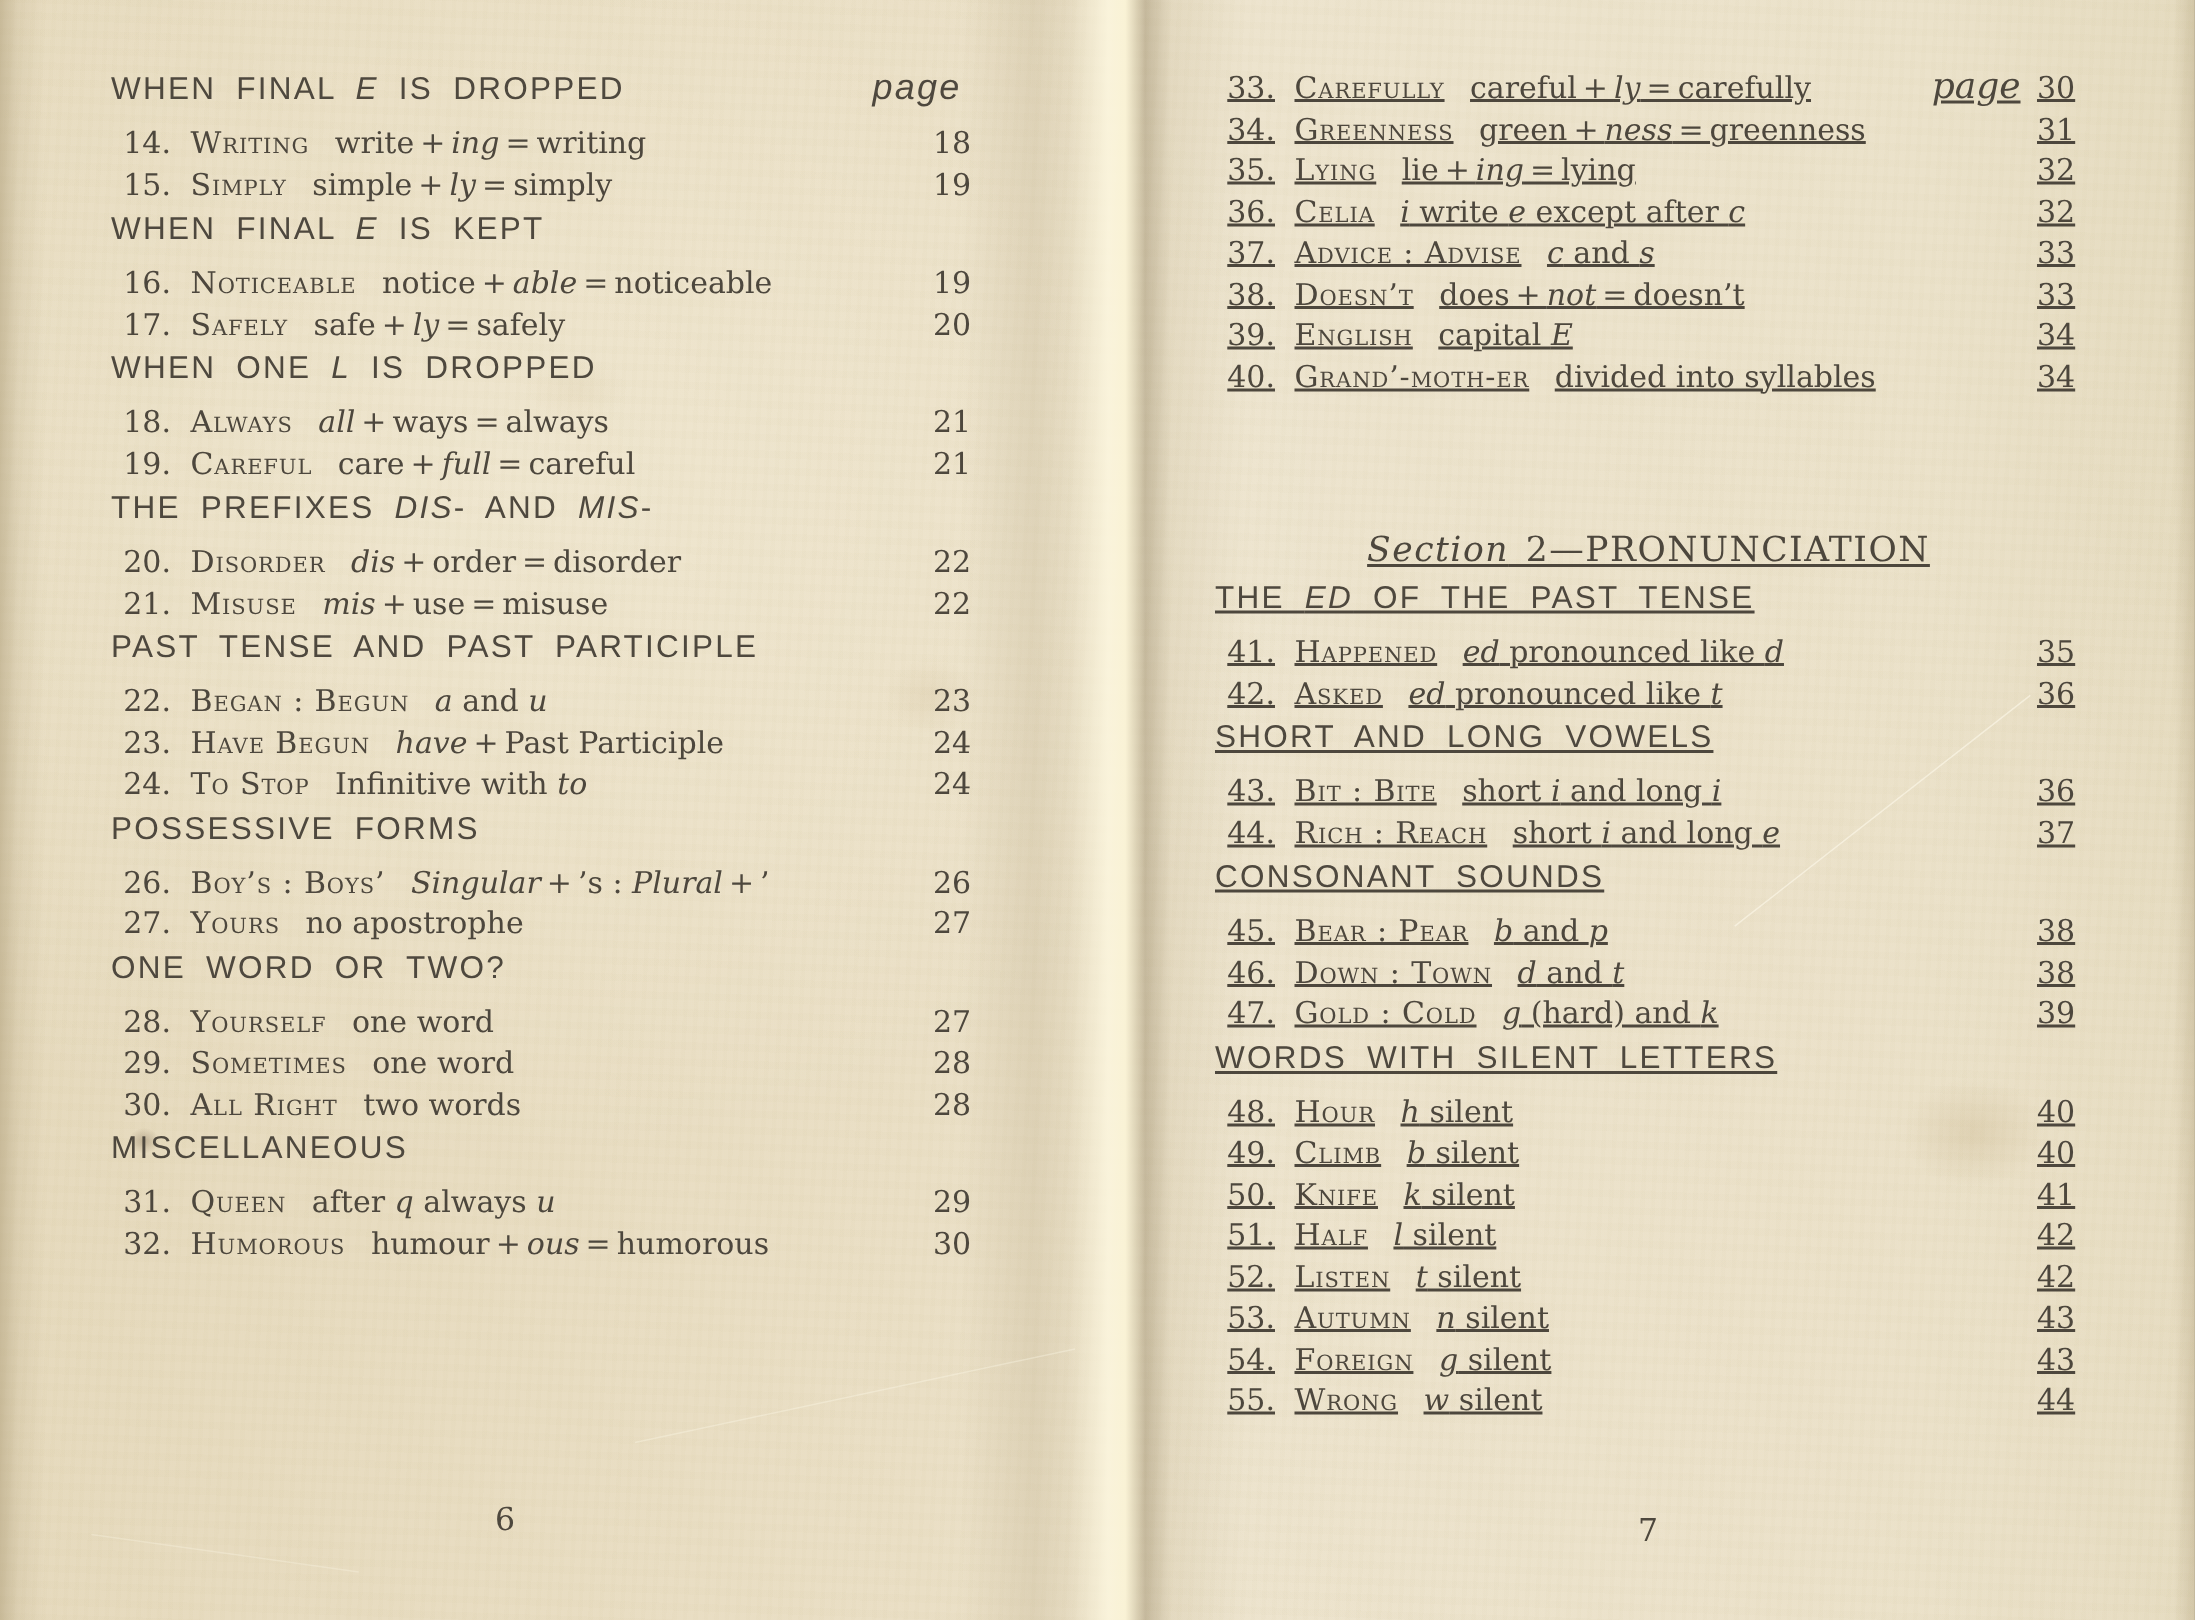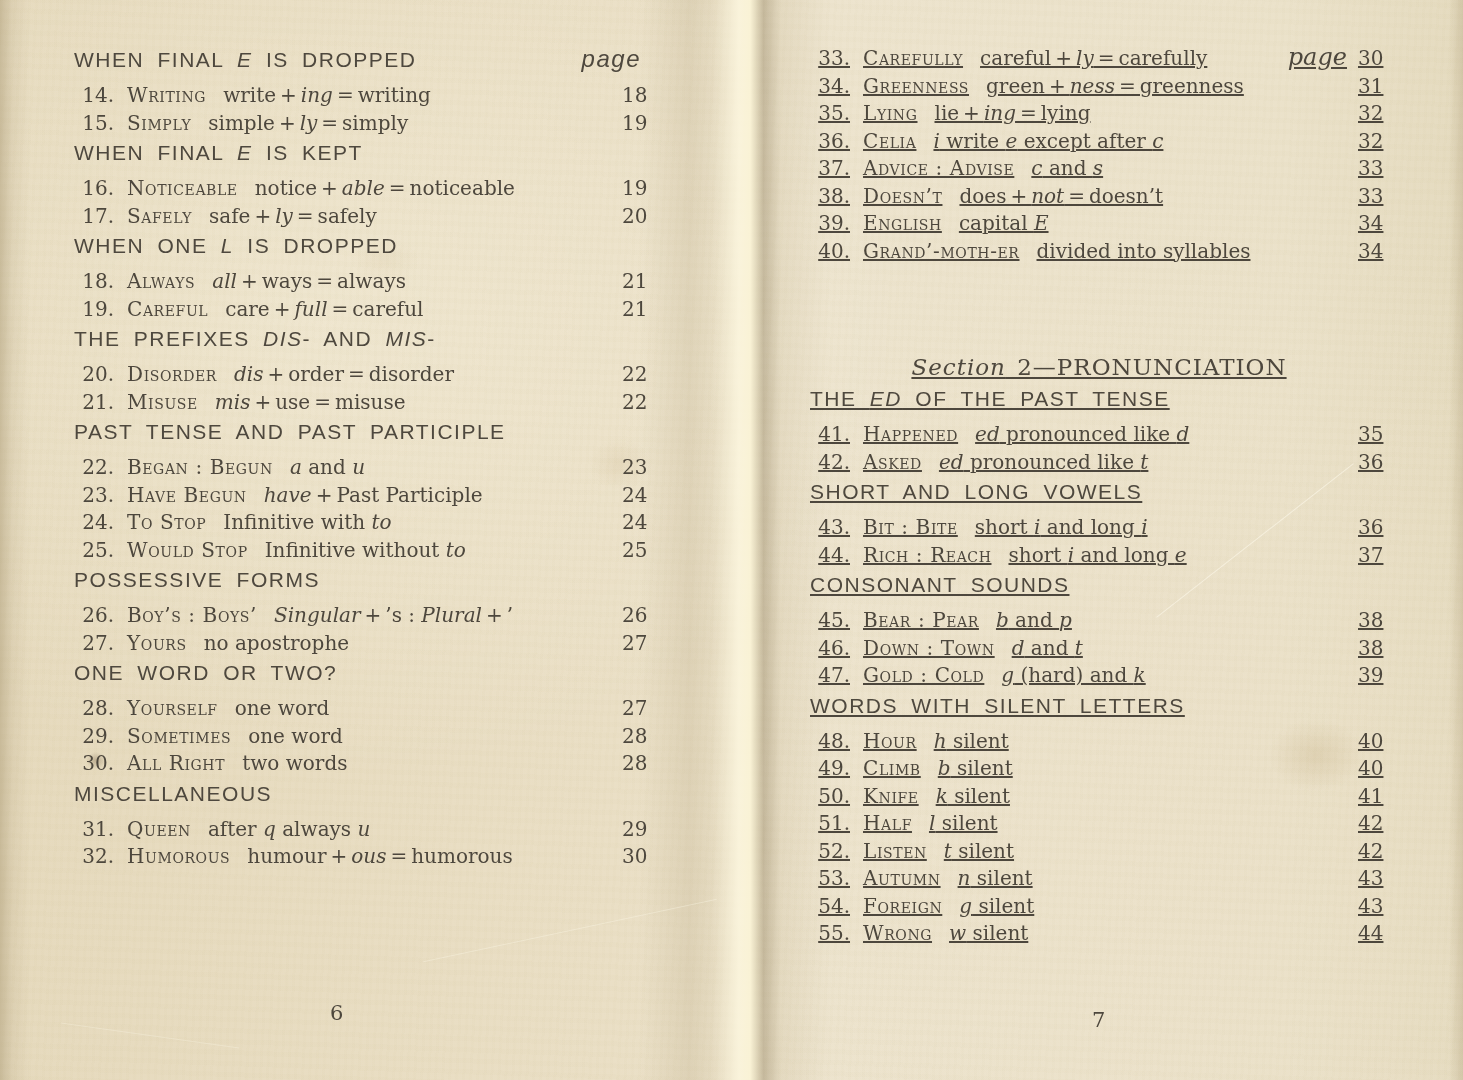--- a/index.html
+++ b/index.html
@@ -186,27 +186,20 @@
         <span class="fill"></span>
         <span class="pg">24</span>
       </div>
       <div class="entry">
         <span class="num">24.</span>
         <span class="kw">To Stop</span>
         <span class="desc"><span>Infinitive with </span><span class="it">to</span></span>
         <span class="fill"></span>
         <span class="pg">24</span>
       </div>
-      <div class="entry">
-        <span class="num">25.</span>
-        <span class="kw">Would Stop</span>
-        <span class="desc"><span>Infinitive without </span><span class="it">to</span></span>
-        <span class="fill"></span>
-        <span class="pg">25</span>
-      </div>
       <div class="sheading">
         <span class="htext"><span>POSSESSIVE FORMS</span></span>
       </div>
       <div class="entry">
         <span class="num">26.</span>
         <span class="kw">Boy’s : Boys’</span>
         <span class="desc"><span class="it">Singular</span><span> + ’s : </span><span class="it">Plural</span><span> + ’</span></span>
         <span class="fill"></span>
         <span class="pg">26</span>
       </div>

